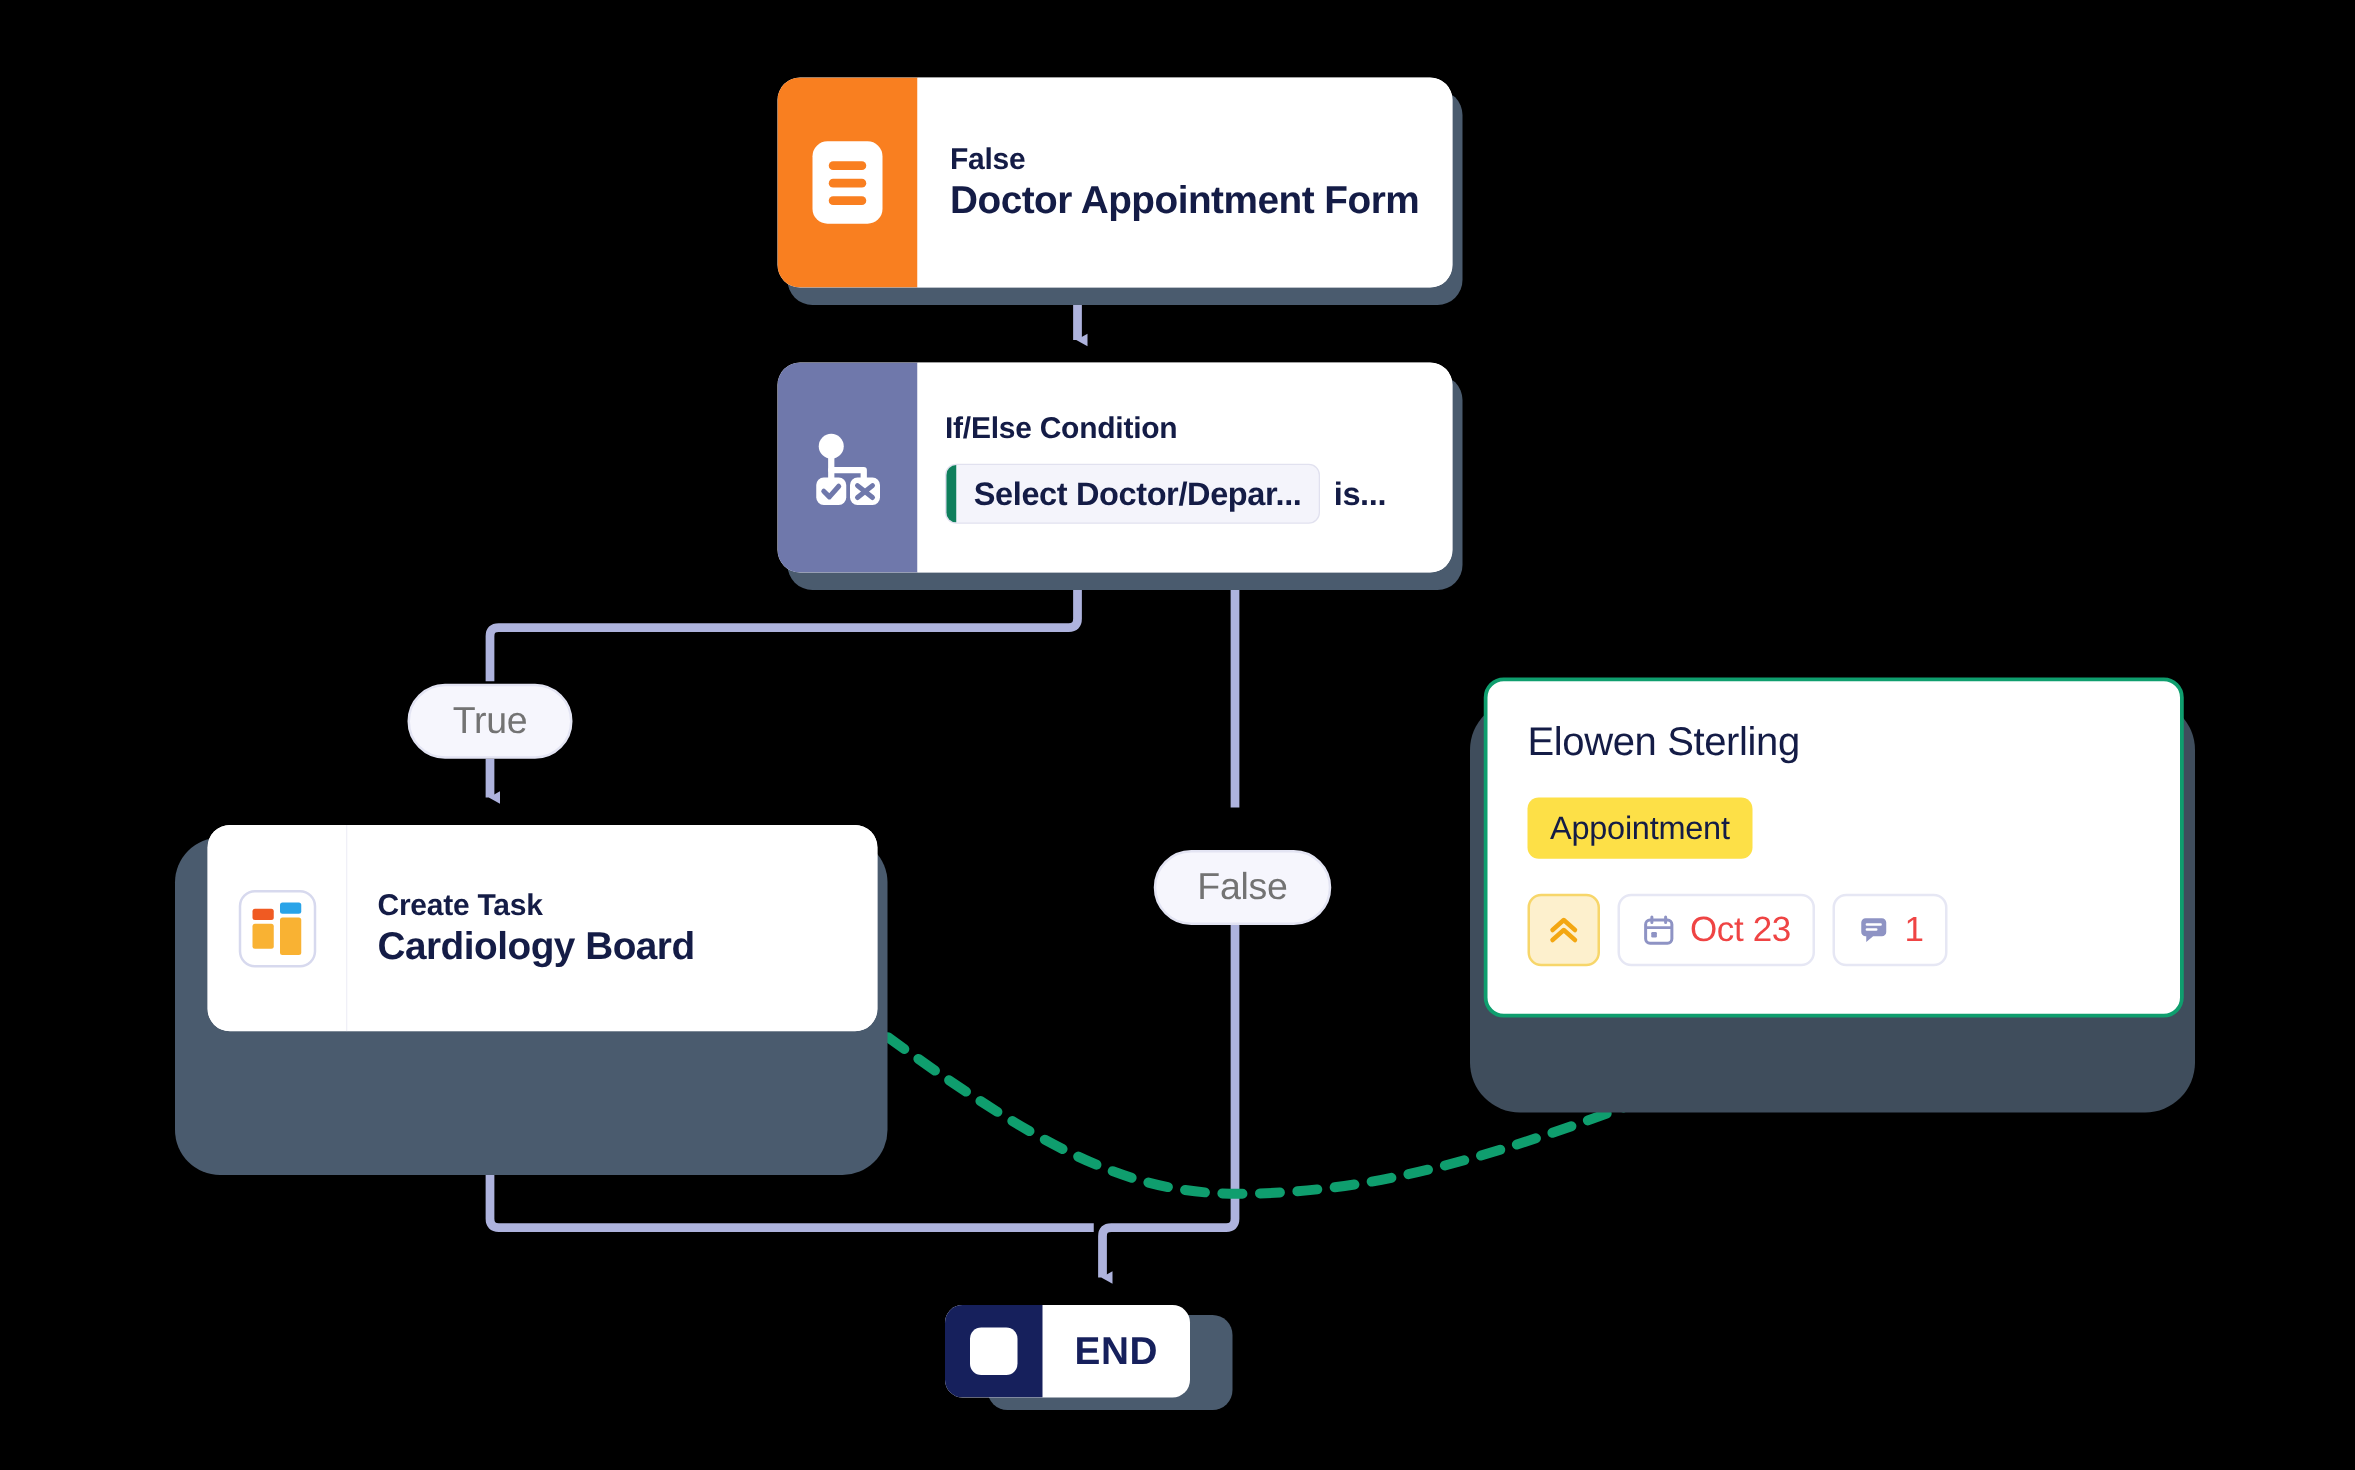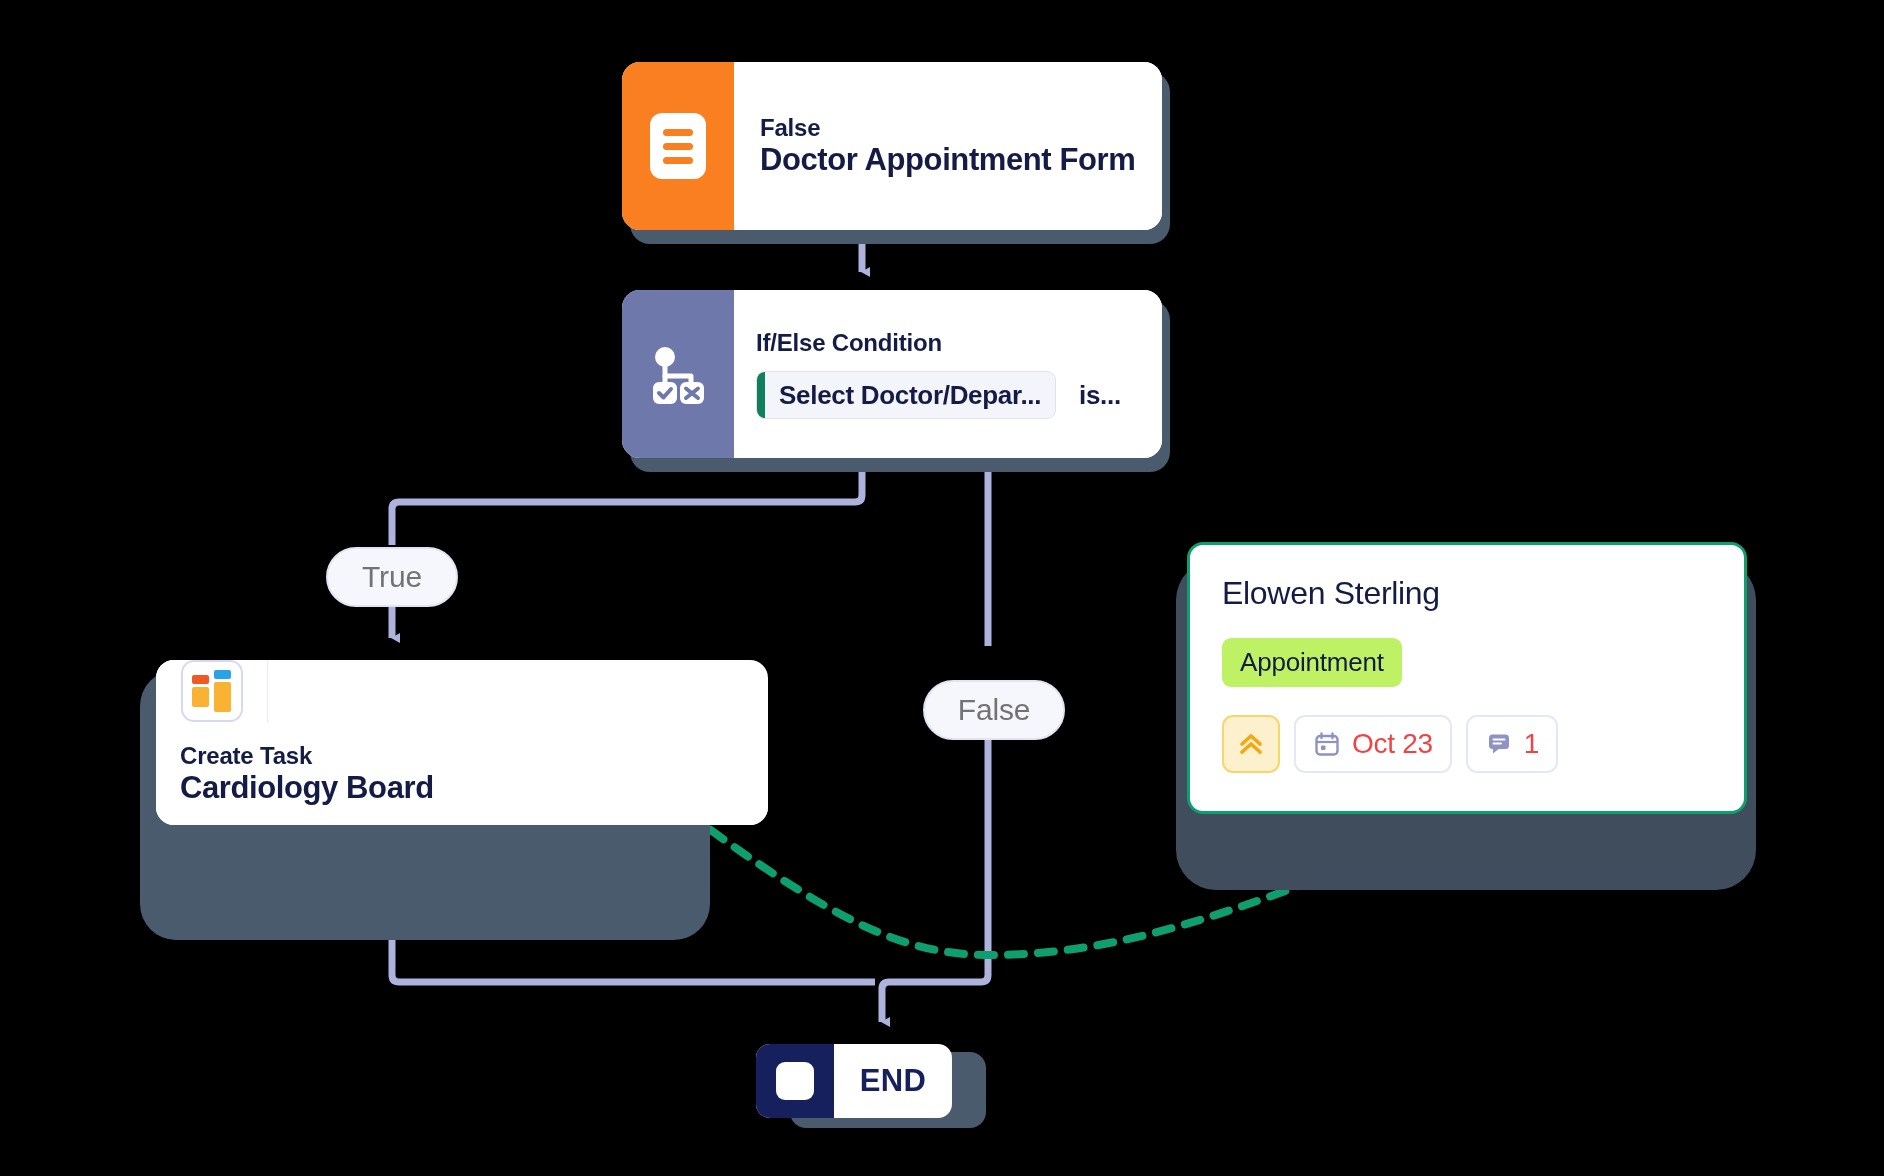--- a/index.html
+++ b/index.html
@@ -100,21 +100,21 @@
 
   
   #ifelse-node { left: 622px; top: 290px; width: 540px; height: 168px; }
   #ifelse-node-shadow { left: 630px; top: 300px; width: 540px; height: 172px; }
   #ifelse-node .node-icon { width: 112px; background: #6f78ab; }
   #ifelse-node .node-body { padding: 0 22px; }
 
   .cond-row {
     display: flex;
     align-items: center;
-    gap: 23px;
+    gap: 11px;
     margin-top: 14px;
   }
 
   .cond-chip {
     display: flex;
     align-items: center;
     background: #f4f4fb;
     border: 1px solid #e1e1ef;
     border-radius: 9px;
     height: 48px;
@@ -136,21 +136,21 @@
     letter-spacing: -0.3px;
   }
   .cond-suffix {
     font-size: 26px;
     font-weight: bold;
     color: #141c46;
     letter-spacing: -0.3px;
   }
 
   
-  #task-node { left: 156px; top: 660px; width: 612px; height: 165px; flex-direction: column; }
+  #task-node { left: 166px; top: 660px; width: 536px; height: 165px; }
   #task-node-shadow { left: 140px; top: 670px; width: 570px; height: 270px; border-radius: 36px; }
   #task-node .node-icon { width: 112px; background: #ffffff; border-right: 1px solid #ebecf5; }
   #task-node .node-body { padding: 0 24px; }
 
   .kanban-glyph {
     width: 62px; height: 62px;
     border: 2px solid #d7d9ee;
     border-radius: 13px;
     background: #ffffff;
     display: flex;
@@ -186,21 +186,21 @@
   }
   .appt-name {
     font-size: 32px;
     font-weight: normal;
     color: #141c46;
     letter-spacing: -0.3px;
   }
   .appt-tag {
     align-self: flex-start;
     margin-top: 26px;
-    background: #bef264;
+    background: #fde047;
     color: #141c46;
     font-size: 26px;
     border-radius: 9px;
     padding: 9px 18px;
     letter-spacing: -0.2px;
     text-align: right;
   }
   .appt-meta {
     display: flex;
     align-items: center;

